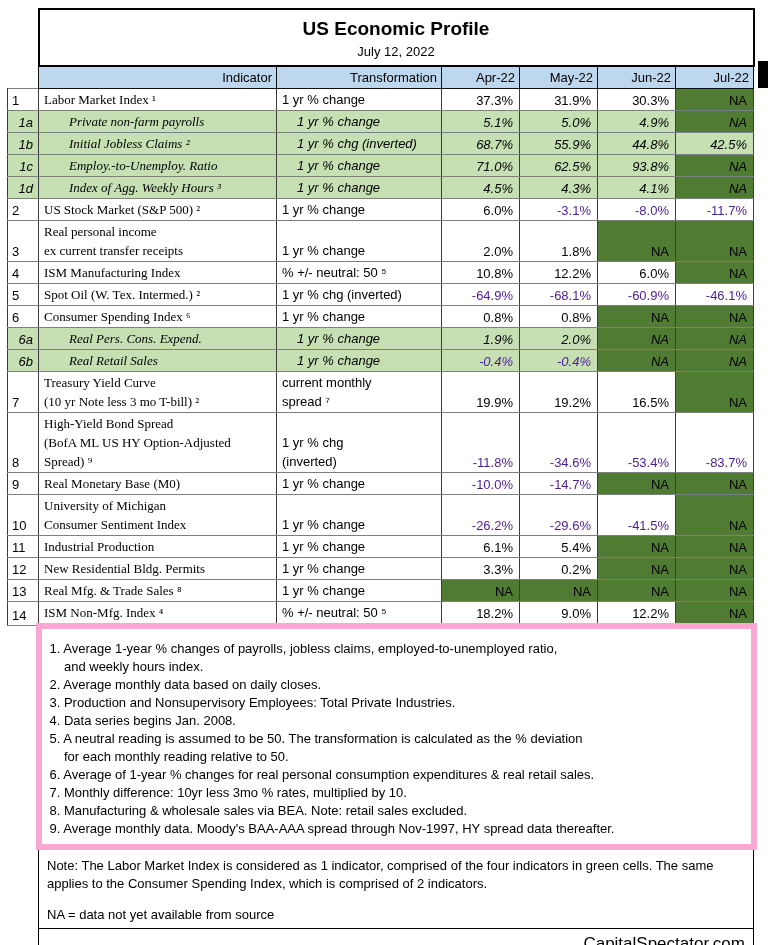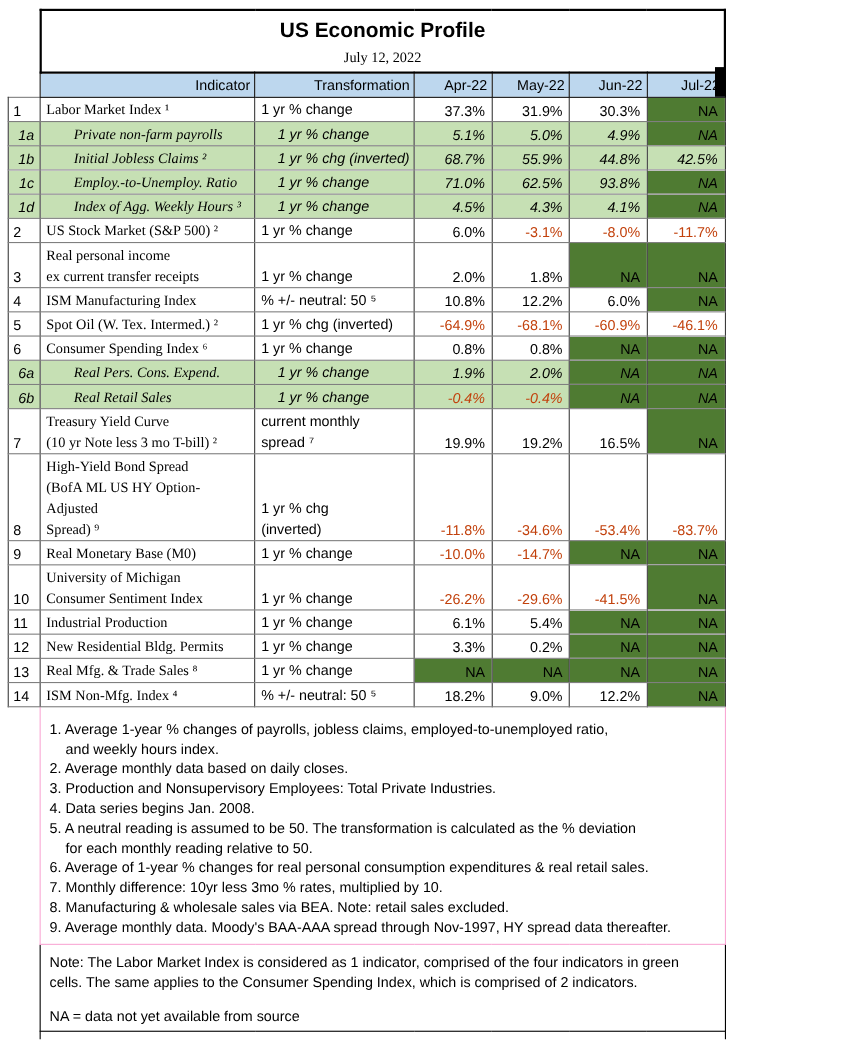--- a/index.html
+++ b/index.html
@@ -1,43 +1,43 @@
 <!DOCTYPE html>
 <html><head>
 <meta charset="utf-8">
 <style>
   html,body{margin:0;padding:0;background:#ffffff;}
   .sheet{
-    position:relative;width:660px;height:945px;background:#ffffff;
+    position:relative;width:768px;height:945px;background:#ffffff;
     font-family:"Liberation Sans","DejaVu Sans",sans-serif;color:#000;overflow:hidden;
   }
   table.report{position:absolute;left:7px;top:8px;border-collapse:collapse;table-layout:fixed;}
   td,th{box-sizing:border-box;font-size:13px;padding:1px 4px;vertical-align:bottom;overflow:hidden;}
   .void{border:none;background:#ffffff;}
   
   .title-cell{border:2px solid #000;text-align:center;vertical-align:middle;padding:7px 0 5px 0;}
   .title-text{font-size:19px;font-weight:bold;line-height:23px;}
-  .date-text{font-size:13px;line-height:17px;margin-top:3px;font-family:Liberation Serif, serif;}
+  .date-text{font-size:13px;line-height:17px;margin-top:3px;}
   
   th.colhead{border:1px solid #111;background:#BDD7EE;font-weight:normal;text-align:right;height:22px;vertical-align:middle;}
   
   .grid td{border-top:1px solid #7f7f7f;border-bottom:1px solid #7f7f7f;border-left:1px solid #3c3c3c;border-right:1px solid #3c3c3c;height:20px;line-height:17px;}
   .grid td.ind, .grid td.trf{line-height:19px;}
   td.num{text-align:left;padding-left:4px;}
   td.ind{white-space:pre-line;padding-left:5px;font-family:Liberation Serif, serif;}
   td.trf{white-space:pre-line;padding-left:5px;}
   td.val{text-align:right;padding-right:6px;}
   tr.sub td{background:#C6E0B4;font-style:italic;}
   tr.sub td.num{text-align:right;padding-right:5px;}
   tr.sub td.ind{padding-left:30px;}
   tr.sub td.trf{padding-left:20px;}
-  td.red{color:#c2410c;text-align:right;}
+  td.red{color:#4c1d95;text-align:right;}
   td.dark{background:#4F7B32 !important;}
   
-  .notes-cell{border:1px solid #f9a8d4;height:213px;vertical-align:top;white-space:pre-wrap;padding:11px 6px 6px 8px;line-height:18px;font-size:13px;}
+  .notes-cell{border:6px solid #f9a8d4;height:213px;vertical-align:top;white-space:pre-wrap;padding:11px 6px 6px 8px;line-height:18px;font-size:13px;}
   .note-cell{border:1px solid #000;height:72px;vertical-align:top;padding:7px 10px 4px 8px;font-size:13px;line-height:18px;}
   .na-legend{margin-top:13px;}
   .footer-cell{border:1px solid #000;border-bottom:2px solid #000;height:32px;vertical-align:middle;text-align:right;font-size:17px;padding:4px 8px;}
   
   .clipped-box{position:absolute;right:0;top:61px;width:10px;height:27px;background:#000;}
 </style>
 </head>
 <body>
 
 <div class="sheet">

